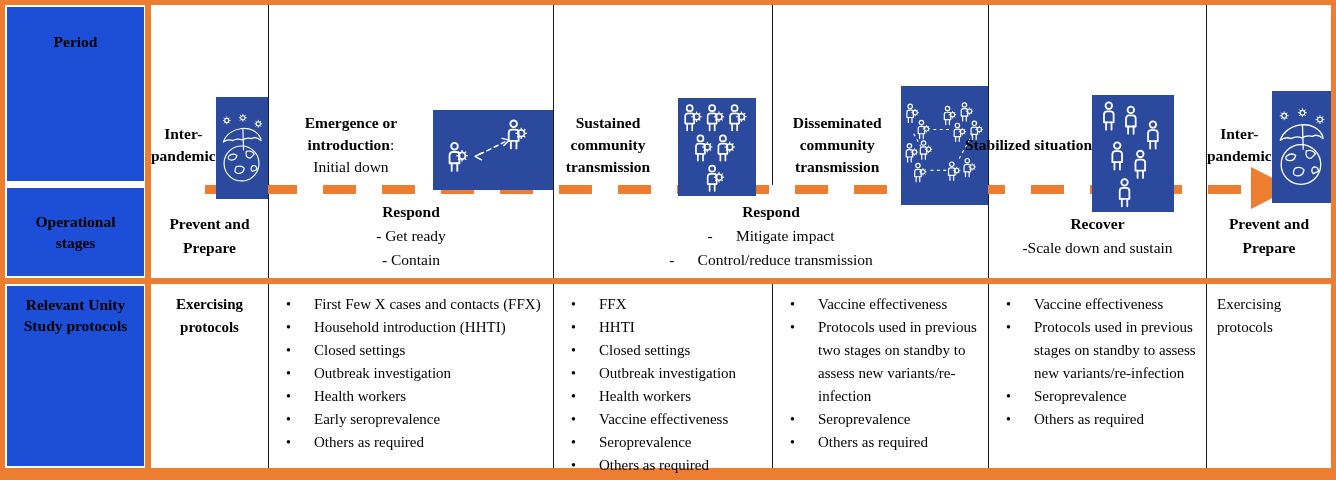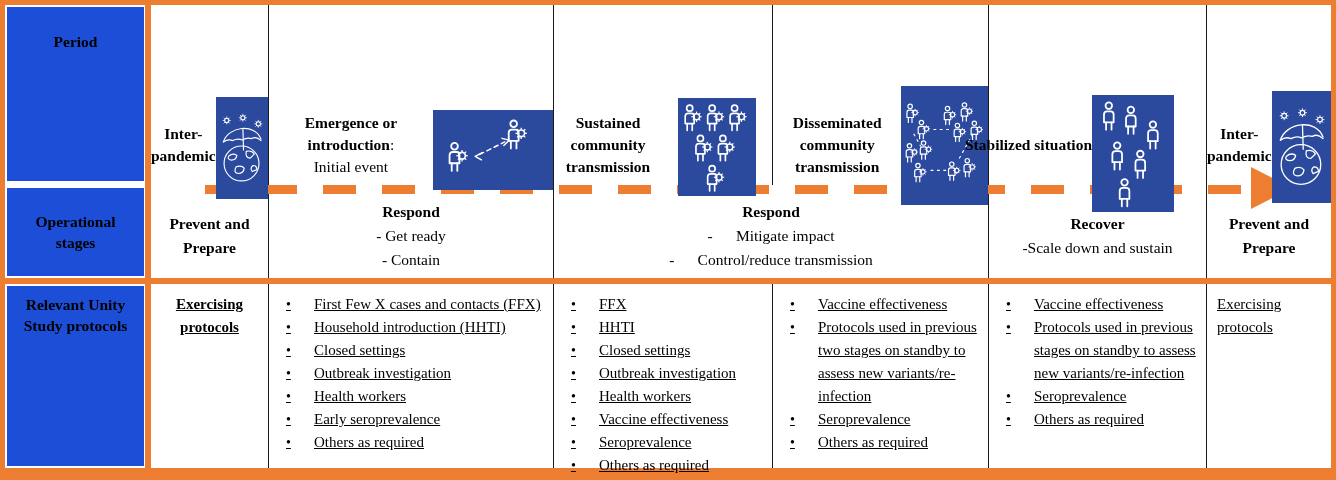--- a/index.html
+++ b/index.html
@@ -17,21 +17,21 @@
     font-weight:bold;font-size:15.5px;line-height:21px;}
   
   .cell{position:absolute;box-sizing:border-box;}
   .periodcell{display:flex;flex-direction:row;align-items:center;padding-top:5px;margin-top:48px;}
   .phead{font-weight:bold;font-size:15.5px;line-height:22px;text-align:center;}
   .phead .reg{font-weight:normal;}
   .stagecell{display:flex;flex-direction:column;align-items:center;justify-content:center;
     font-size:15.5px;line-height:24px;text-align:center;}
   .stagetitle{font-weight:bold;}
   .stageitem{white-space:pre-wrap;}
-  .protocell{padding-top:7px;font-size:15px;line-height:23px;text-decoration:underline;}
+  .protocell{padding-top:7px;font-size:15px;line-height:23px;}
   .protohead{font-weight:bold;text-align:center;padding:0 8px;}
   .prototext{padding:0 4px 0 10px;}
   ul.blist{list-style:none;margin:0;padding:0;}
   ul.blist li{display:flex;align-items:flex-start;}
   ul.blist .blt{flex:none;width:28px;padding-left:17px;font-size:14px;}
   ul.blist .btxt{flex:1;padding-right:4px;}
   
   .dashline{position:absolute;left:205px;top:185px;width:1046px;height:9px;
     background:repeating-linear-gradient(to right,#ED7D31 0px,#ED7D31 33px,transparent 33px,transparent 59px);}
   .arrowhead{position:absolute;left:1251px;top:167px;width:0;height:0;
@@ -118,21 +118,21 @@
       <div>pandemic</div>
     </div>
     <svg class="picto" width="70" height="102" viewBox="0 0 78 108" style="margin-top:6px">
         <use href="#umbglobe"></use>
       </svg>
   </div>
 
   <div class="cell periodcell" style="left:269px;top:5px;width:284px;height:179px">
     <div class="phead">
       <div><span>Emergence or introduction</span><span class="reg">:</span></div>
-      <div class="reg">Initial event</div>
+      <div class="reg">Initial down</div>
     </div>
     <svg class="picto" width="134" height="80" viewBox="0 0 134 80" style="margin-top:10px">
       <use href="#pv" transform="translate(24,32) scale(1.2)"></use>
       <use href="#pv" transform="translate(90,7) scale(1.2)"></use>
       <g fill="none" stroke="#fff" stroke-width="1.6" stroke-linecap="round">
         <path d="M52,45 L80,31" stroke-dasharray="5,4"></path>
         <path d="M47,47 L55,43 M47,47 L54,51"></path>
         <path d="M85,29 L77,27 M85,29 L79,35"></path>
       </g>
     </svg>

